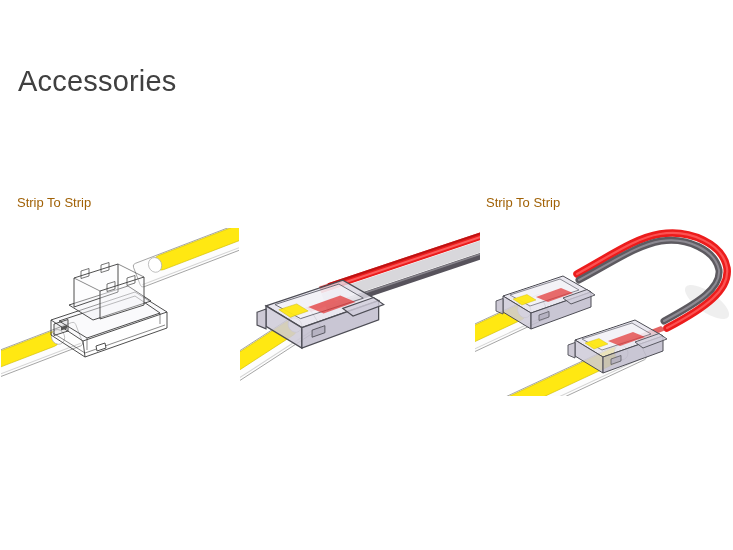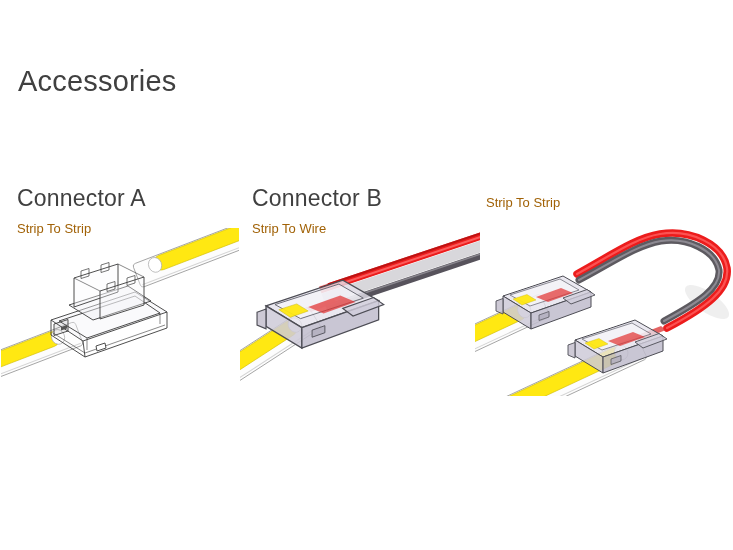--- a/index.html
+++ b/index.html
@@ -35,28 +35,23 @@
   .defs-holder { position:absolute; width:0; height:0; overflow:hidden; }
 </style>
 </head>
 <body>
 
 <div class="slide">
 
   <h1 class="title">Accessories</h1>
 
   <section class="section sec-a">
-    <h2>Connector A</h2>
     <div class="sub">Strip To Strip</div>
   </section>
 
-  <section class="section sec-b">
-    <h2>Connector B</h2>
-    <div class="sub">Strip To Wire</div>
-  </section>
 
   <section class="section sec-c">
     <div class="sub">Strip To Strip</div>
   </section>
 
   <svg class="defs-holder" aria-hidden="true">
     <defs>
 
       <g id="strip-tr">
         <rect x="-170" y="-7" width="184" height="25" rx="3" fill="#fdfdfd" stroke="#9a9a9a" stroke-width="0.8"></rect>

